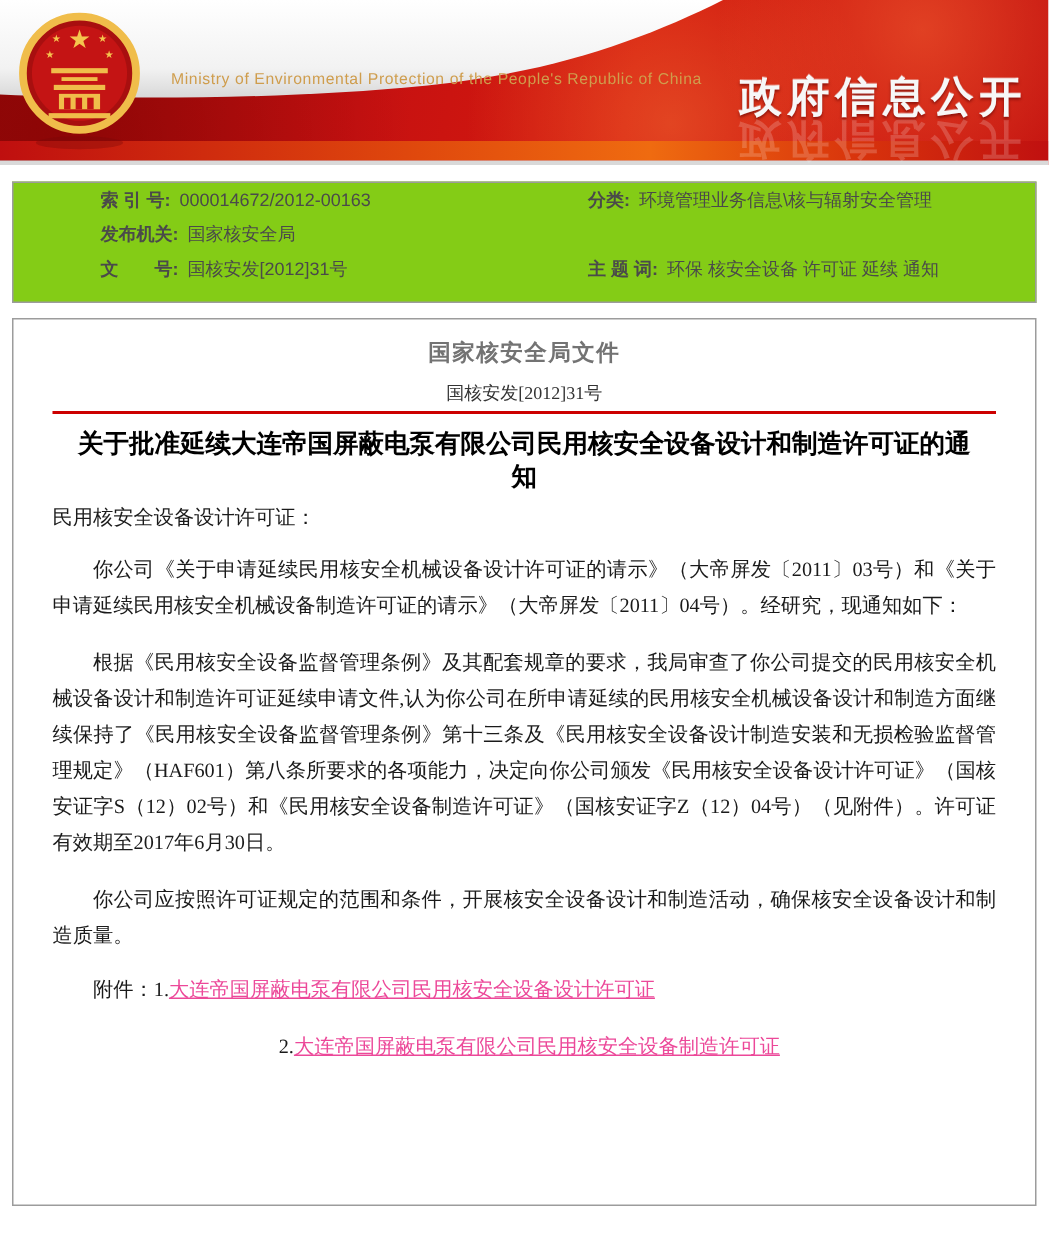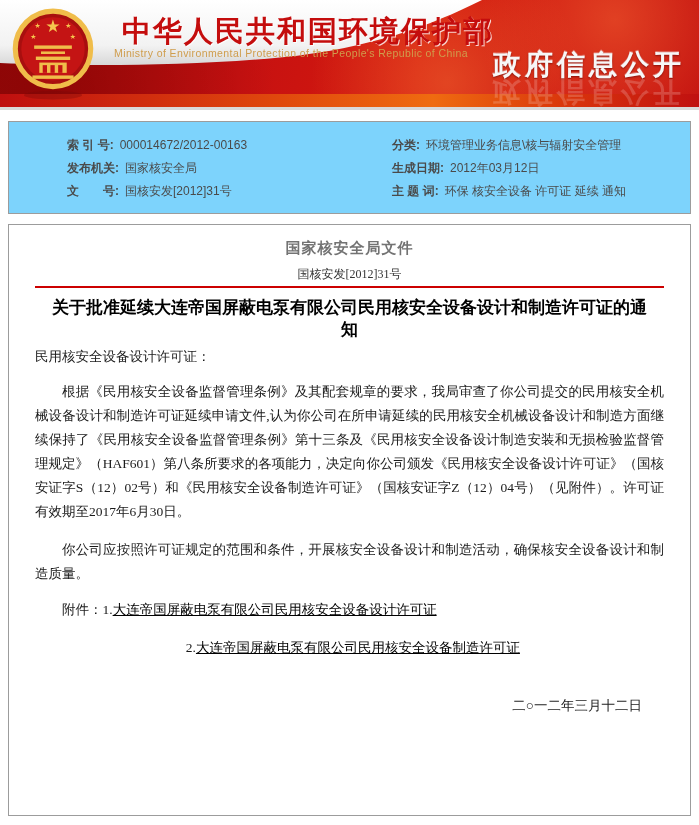--- a/index.html
+++ b/index.html
@@ -68,22 +68,22 @@
     color: #ffffff; opacity: .18;
     transform: scaleY(-1);
     margin-top: -7px;
     white-space: nowrap;
   }
 
   
   .meta-box {
     margin: 11px 8px 10px 8px;
     border: 1px solid #9c9c9c;
-    background: #7dd3fc;
-    padding: 12px 10px 10px 58px;
+    background: #84cc16;
+    padding: 0 10px 10px 58px;
     font-size: 12px;
     color: #4a4a4a;
   }
   .meta-row { display: flex; line-height: 23px; }
   .meta-cell-left  { flex: 0 0 325px; }
   .meta-cell-full  { flex: 1 1 auto; }
   .meta-cell-right { flex: 1 1 auto; }
   .meta-label { font-weight: bold; margin-right: 6px; white-space: pre; }
 
   
@@ -135,21 +135,21 @@
   .body-para {
     margin-top: 14px;
     font-size: 13.5px;
     line-height: 24px;
     text-indent: 2em;
     text-align: justify;
   }
   .attach-line1 { margin-top: 12px; margin-left: 2em; font-size: 13.5px; line-height: 24px; }
   .attach-line2 { margin-top: 14px; margin-left: .5em; font-size: 13.5px; line-height: 24px; text-align: center; }
   a.doc-link {
-    color: #000000;
+    color: #ec4899;
     text-decoration: underline;
     cursor: pointer;
   }
   .doc-date {
     margin-top: 38px;
     text-align: right;
     padding-right: 22px;
     font-size: 13.5px;
     line-height: 16px;
   }
@@ -186,21 +186,20 @@
     <rect x="36" y="53" width="28" height="3" fill="#f0bd4a"></rect>
     <rect x="30" y="59" width="40" height="4" fill="#f0bd4a"></rect>
     <rect x="34" y="66" width="32" height="12" fill="#f0bd4a"></rect>
     <rect x="38" y="69" width="5" height="9" fill="#c41414"></rect>
     <rect x="47" y="69" width="5" height="9" fill="#c41414"></rect>
     <rect x="56" y="69" width="5" height="9" fill="#c41414"></rect>
     <rect x="26" y="81" width="48" height="4" fill="#f0bd4a"></rect>
     <ellipse cx="50" cy="104" rx="34" ry="5" fill="rgba(120,10,10,.35)"></ellipse>
   </svg>
 
-  <div class="ministry-cn">中华人民共和国环境保护部</div>
   <div class="ministry-en">Ministry of Environmental Protection of the People's Republic of China</div>
 
   <div class="gov-open">
     <span class="main">政府信息公开</span>
     <span class="reflection">政府信息公开</span>
   </div>
 </div>
 
 <div class="meta-box">
   <div class="meta-row">
@@ -208,23 +207,20 @@
       <span class="meta-label">索 引 号:</span><span>000014672/2012-00163</span>
     </div>
     <div class="meta-cell-right">
       <span class="meta-label">分类:</span><span>环境管理业务信息\核与辐射安全管理</span>
     </div>
   </div>
   <div class="meta-row">
     <div class="meta-cell-left">
       <span class="meta-label">发布机关:</span><span>国家核安全局</span>
     </div>
-    <div class="meta-cell-right">
-      <span class="meta-label">生成日期:</span><span>2012年03月12日</span>
-    </div>
   </div>
   <div class="meta-row">
     <div class="meta-cell-left">
       <span class="meta-label">文　　号:</span><span>国核安发[2012]31号</span>
     </div>
     <div class="meta-cell-right">
       <span class="meta-label">主 题 词:</span><span>环保 核安全设备 许可证 延续 通知</span>
     </div>
   </div>
 </div>
@@ -234,26 +230,26 @@
   <div class="doc-banner">国家核安全局文件</div>
 
   <div class="doc-number">国核安发[2012]31号</div>
 
   <hr class="red-rule">
 
   <div class="doc-title">关于批准延续大连帝国屏蔽电泵有限公司民用核安全设备设计和制造许可证的通知</div>
 
   <div class="addressee">民用核安全设备设计许可证：</div>
 
+  <p class="body-para">你公司《关于申请延续民用核安全机械设备设计许可证的请示》（大帝屏发〔2011〕03号）和《关于申请延续民用核安全机械设备制造许可证的请示》（大帝屏发〔2011〕04号）。经研究，现通知如下：</p>
   <p class="body-para">根据《民用核安全设备监督管理条例》及其配套规章的要求，我局审查了你公司提交的民用核安全机械设备设计和制造许可证延续申请文件,认为你公司在所申请延续的民用核安全机械设备设计和制造方面继续保持了《民用核安全设备监督管理条例》第十三条及《民用核安全设备设计制造安装和无损检验监督管理规定》（HAF601）第八条所要求的各项能力，决定向你公司颁发《民用核安全设备设计许可证》（国核安证字S（12）02号）和《民用核安全设备制造许可证》（国核安证字Z（12）04号）（见附件）。许可证有效期至2017年6月30日。</p>
   <p class="body-para">你公司应按照许可证规定的范围和条件，开展核安全设备设计和制造活动，确保核安全设备设计和制造质量。</p>
 
   <div class="attach-line1">
     <span class="inline-label">附件：</span><span>1.</span><a class="doc-link">大连帝国屏蔽电泵有限公司民用核安全设备设计许可证</a>
   </div>
 
   <div class="attach-line2">
     <span>2.</span><a class="doc-link">大连帝国屏蔽电泵有限公司民用核安全设备制造许可证</a>
   </div>
 
-  <div class="doc-date">二○一二年三月十二日</div>
 
 </div>
 
 </body></html>

